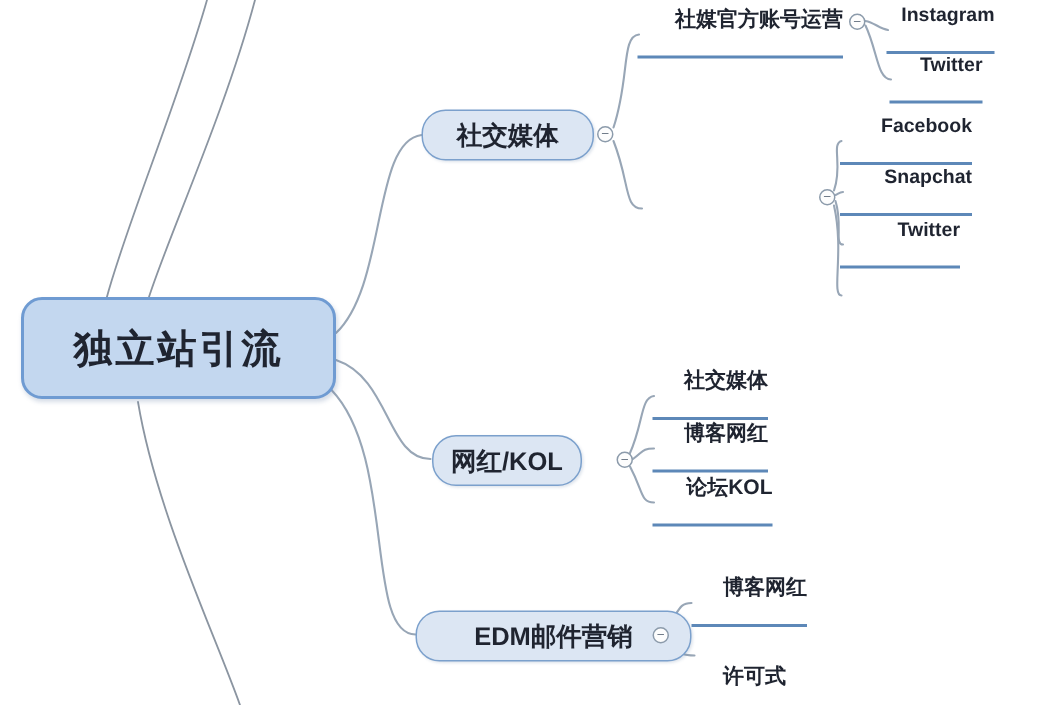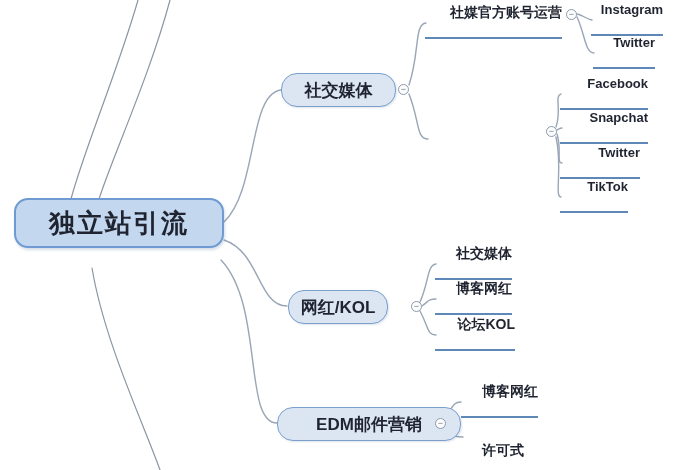--- a/index.html
+++ b/index.html
@@ -109,41 +109,40 @@
     <path d="M 556,137 C 563,168 554,197 561,197"></path>
 
     <path d="M 420,302 C 429,282 427,265 436,264"></path>
     <path d="M 422,306 C 429,301 428,299 436,299"></path>
     <path d="M 420,311 C 429,328 427,335 436,335"></path>
 
     <path d="M 444,419 C 453,408 452,402 461,402"></path>
     <path d="M 444,428 C 453,434 452,437 463,437"></path>
   </svg>
 
-  <div class="node root" style="left:14px; top:198px; width:210px; height:50px;font-family:Liberation Serif, serif;">
+  <div class="node root" style="left:14px; top:198px; width:210px; height:68px;font-family:Liberation Serif, serif;">
     <span>独立站引流</span>
   </div>
 
   <div class="node branch" style="left:281px; top:73px; width:115px; height:34px;">
     <span>社交媒体</span>
   </div>
   <div class="collapse" style="left:398px; top:84px;">−</div>
 
   <div class="leaf zh" style="left:425px; top:3px; width:137px;">社媒官方账号运营</div>
   <div class="collapse" style="left:566px; top:9px;">−</div>
 
   <div class="leaf en" style="left:591px; top:2px; width:72px;">Instagram</div>
   <div class="leaf en" style="left:593px; top:35px; width:62px;">Twitter</div>
 
   <div class="collapse" style="left:546px; top:126px;">−</div>
 
   <div class="leaf en" style="left:560px; top:76px; width:88px;">Facebook</div>
   <div class="leaf en" style="left:560px; top:110px; width:88px;">Snapchat</div>
   <div class="leaf en" style="left:560px; top:145px; width:80px;">Twitter</div>
-  <div class="leaf en" style="left:560px; top:179px; width:68px;">TikTok</div>
 
   <div class="node branch" style="left:288px; top:290px; width:100px; height:34px;">
     <span>网红/KOL</span>
   </div>
   <div class="collapse" style="left:411px; top:301px;">−</div>
 
   <div class="leaf zh" style="left:435px; top:244px; width:77px;">社交媒体</div>
   <div class="leaf zh" style="left:435px; top:279px; width:77px;">博客网红</div>
   <div class="leaf zh" style="left:435px; top:315px; width:80px;">论坛KOL</div>
 

